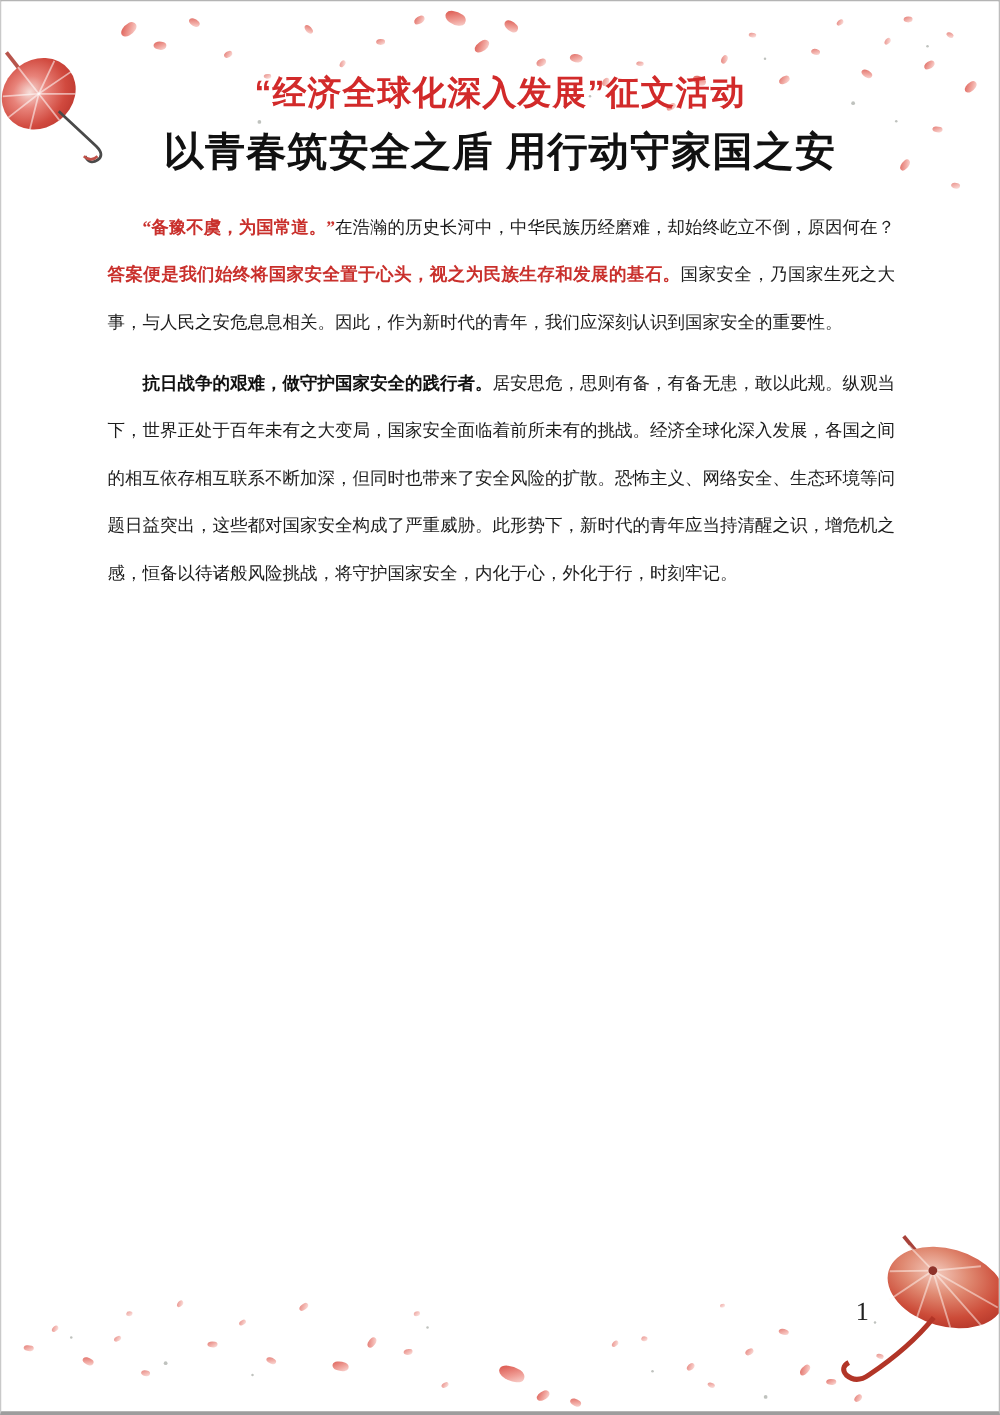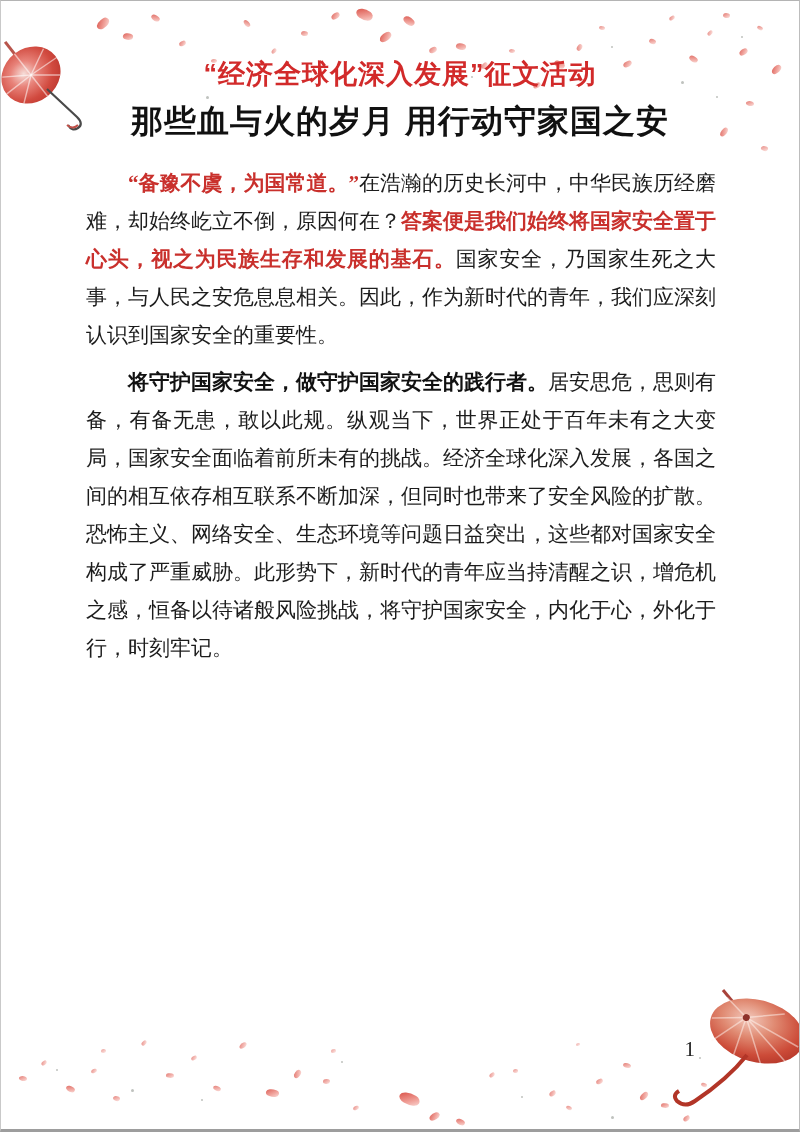--- a/index.html
+++ b/index.html
@@ -29,21 +29,21 @@
     position:absolute;top:99px;left:0;width:100%;
     text-align:center;
     font-family:"Liberation Sans","DejaVu Sans",sans-serif;
     font-weight:bold;
     font-size:32px;
     letter-spacing:1px;
     color:#111;
   }
   .essay{
     position:absolute;top:163px;left:85px;width:630px;
-    font-size:21px;
+    font-size:14px;
     line-height:38px;
     text-align:justify;
   }
   .essay p.para{
     margin:0 0 9px 0;
     text-indent:2em;
   }
   .seg-normal{color:#1c1c1c;}
   .seg-red-bold{
     color:var(--accent-red,#c9302c);
@@ -207,20 +207,20 @@
           <line x1="82" y1="38" x2="118" y2="24"></line>
       </g>
       <circle cx="82" cy="38" r="3.5" fill="#8e332b"></circle>
     </g>
     <path d="M86 72 C70 92 52 106 34 118 q-10 7 -18 0 q-5 -6 2 -10" fill="none" stroke="#b23527" stroke-width="4"></path>
   </svg>
 </div>
 
 <div class="header-banner">“经济全球化深入发展”征文活动</div>
 
-<div class="page-title">那些血与火的岁月 用行动守家国之安</div>
+<div class="page-title">以青春筑安全之盾 用行动守家国之安</div>
 
 <div class="essay" id="essay-body">
     <p class="para"><span class="seg-red-bold">“备豫不虞，为国常道。”</span><span class="seg-normal">在浩瀚的历史长河中，中华民族历经磨难，却始终屹立不倒，原因何在？</span><span class="seg-red-bold">答案便是我们始终将国家安全置于心头，视之为民族生存和发展的基石。</span><span class="seg-normal">国家安全，乃国家生死之大事，与人民之安危息息相关。因此，作为新时代的青年，我们应深刻认识到国家安全的重要性。</span></p>
-    <p class="para"><span class="seg-bold">将守护国家安全，做守护国家安全的践行者。</span><span class="seg-normal">居安思危，思则有备，有备无患，敢以此规。纵观当下，世界正处于百年未有之大变局，国家安全面临着前所未有的挑战。经济全球化深入发展，各国之间的相互依存相互联系不断加深，但同时也带来了安全风险的扩散。恐怖主义、网络安全、生态环境等问题日益突出，这些都对国家安全构成了严重威胁。此形势下，新时代的青年应当持清醒之识，增危机之感，恒备以待诸般风险挑战，将守护国家安全，内化于心，外化于行，时刻牢记。</span></p>
+    <p class="para"><span class="seg-bold">抗日战争的艰难，做守护国家安全的践行者。</span><span class="seg-normal">居安思危，思则有备，有备无患，敢以此规。纵观当下，世界正处于百年未有之大变局，国家安全面临着前所未有的挑战。经济全球化深入发展，各国之间的相互依存相互联系不断加深，但同时也带来了安全风险的扩散。恐怖主义、网络安全、生态环境等问题日益突出，这些都对国家安全构成了严重威胁。此形势下，新时代的青年应当持清醒之识，增危机之感，恒备以待诸般风险挑战，将守护国家安全，内化于心，外化于行，时刻牢记。</span></p>
   </div>
 
 <div class="page-number">1</div>
 
 </body></html>

